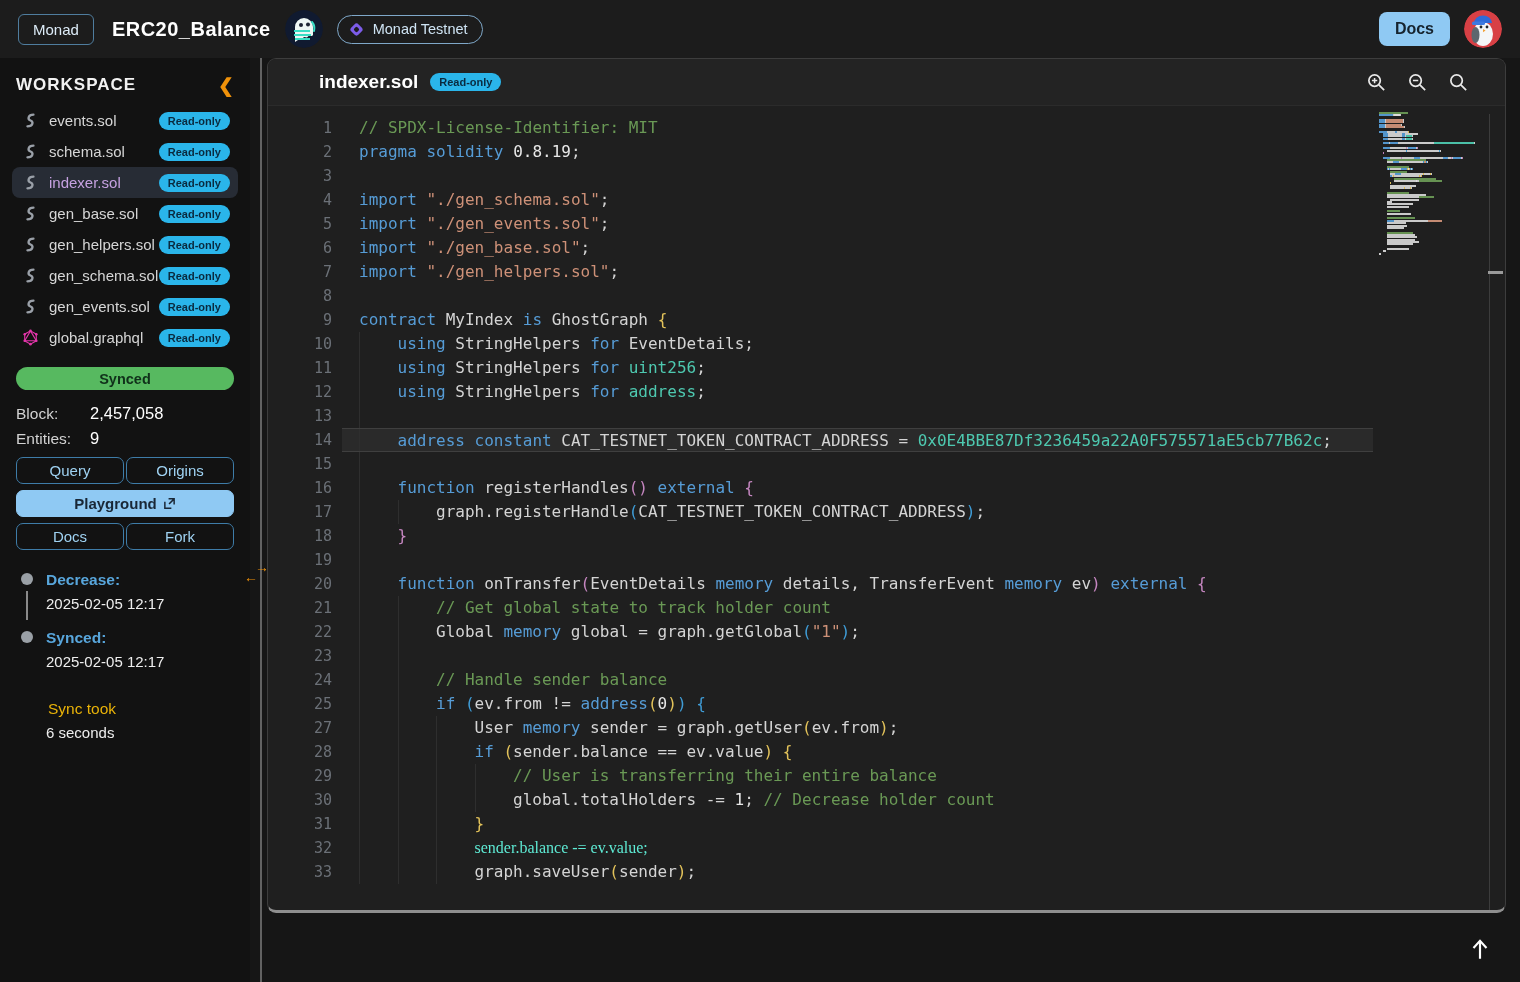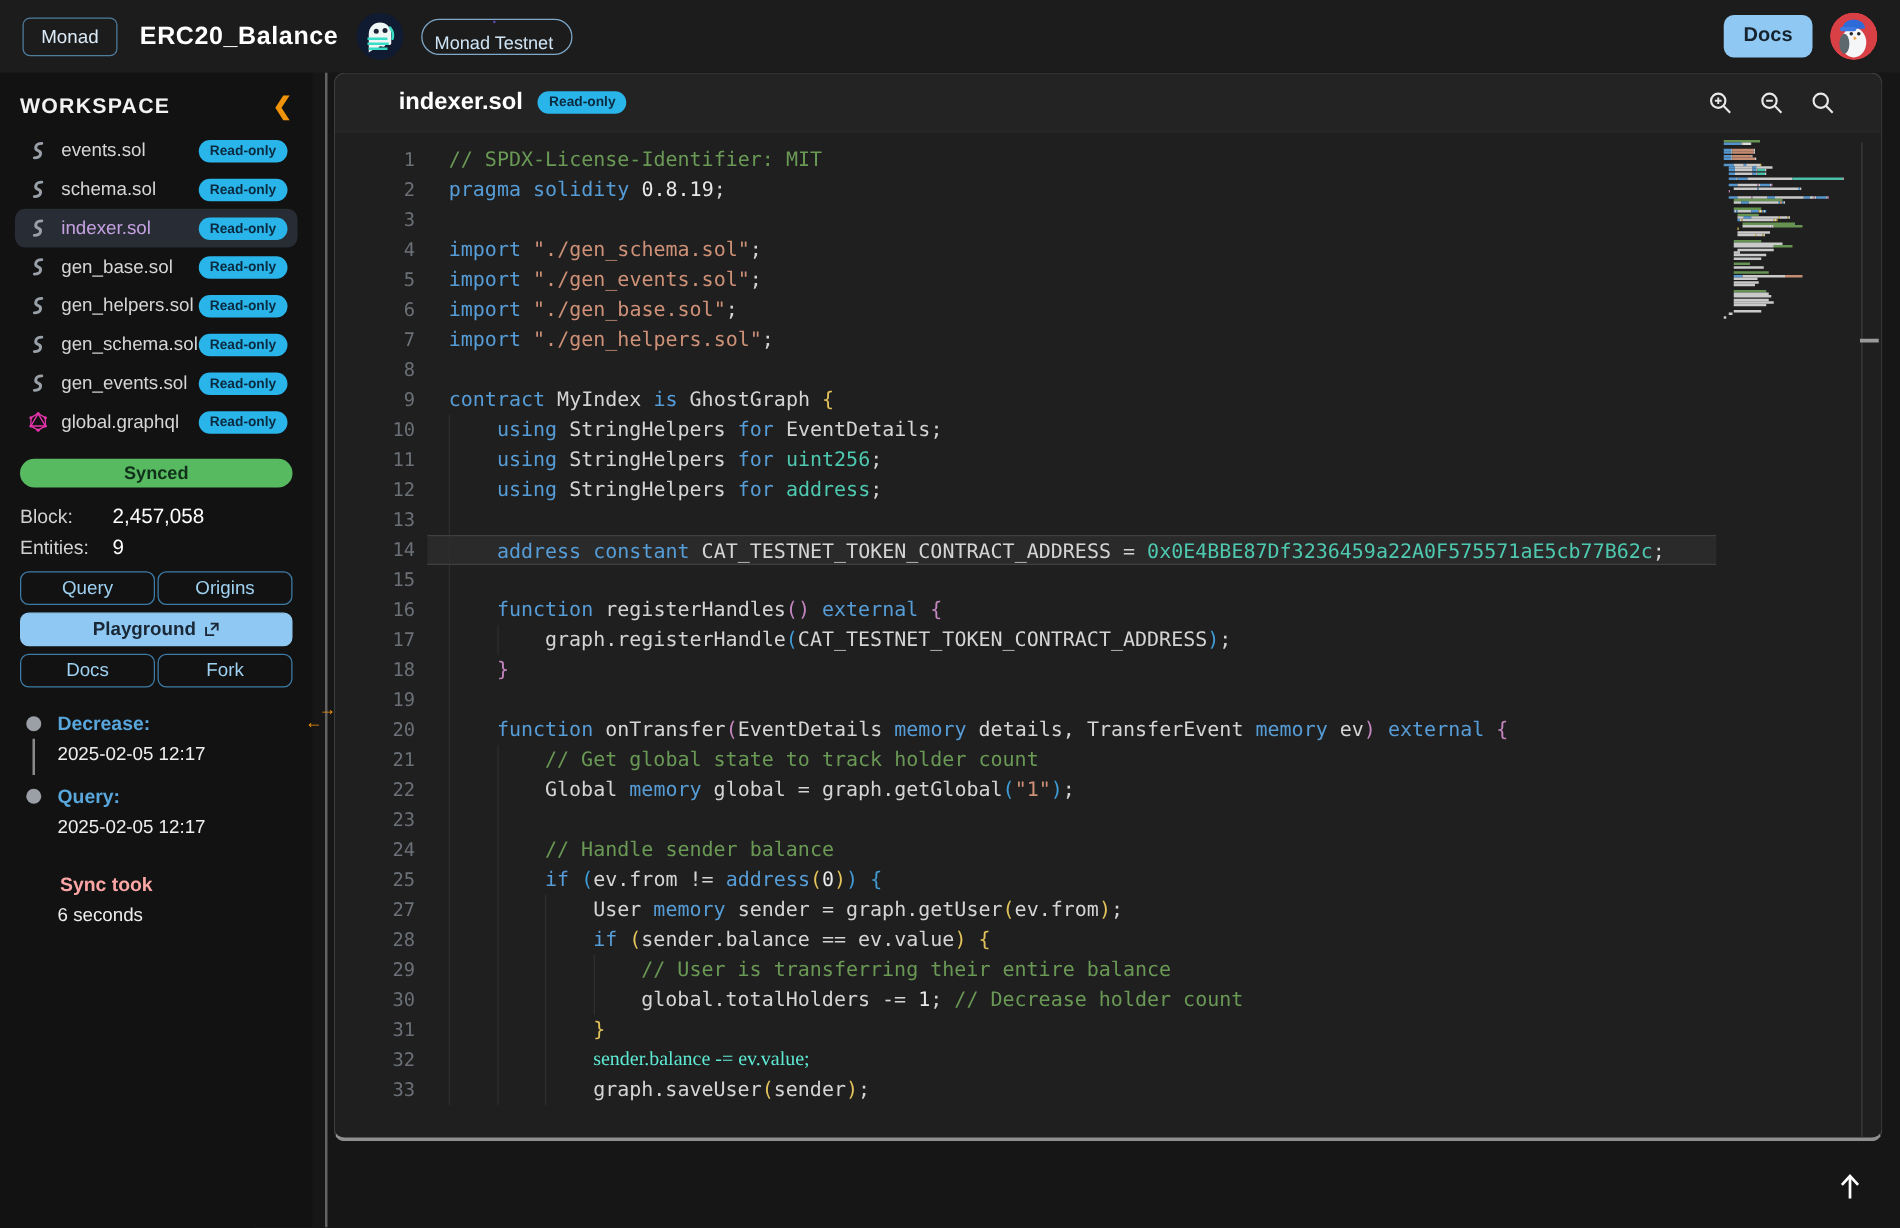--- a/index.html
+++ b/index.html
@@ -8,21 +8,21 @@
 
   
   .topbar { position:absolute; top:0; left:0; width:1520px; height:58px; background:#1c1c1c;
             display:flex; align-items:center; padding:0 18px; gap:14px; z-index:5; }
   .btn-outline { border:1px solid #4f7d9e; border-radius:6px; background:transparent;
                  color:#dcebf7; font-size:15px; padding:6px 14px; cursor:pointer;
                  font-family:"Liberation Sans", sans-serif; }
   .app-title { font-size:20px; font-weight:bold; color:#ffffff; letter-spacing:.5px; margin-left:4px; }
   .ghost-logo { width:38px; height:38px; border-radius:50%; overflow:hidden; flex:none; }
   .net-badge { display:flex; align-items:center; gap:8px; border:1.5px solid #7fa8c9;
-               border-radius:15px; height:29px; padding:0 14px 0 10px; color:#cfe4f4; font-size:14.5px; cursor:pointer;flex-direction:column; }
+               border-radius:15px; height:29px; padding:0 14px 0 10px; color:#cfe4f4; font-size:14.5px; cursor:pointer; }
   .tb-spacer { flex:1; }
   .btn-filled { background:#8fc9f3; color:#16232e; font-weight:bold; font-size:16px;
                 border:none; border-radius:8px; padding:8px 16px; cursor:pointer;
                 font-family:"Liberation Sans", sans-serif; }
   .avatar { width:38px; height:38px; border-radius:50%; overflow:hidden; flex:none; cursor:pointer; }
 
   
   .sidebar { position:absolute; top:58px; left:0; width:250px; bottom:0; background:#121212; }
   .ws-header { display:flex; align-items:center; justify-content:space-between; margin:17px 16px 10px 16px; }
   .ws-title { font-size:17px; font-weight:bold; color:#f2f2f2; letter-spacing:1px; }
@@ -51,21 +51,21 @@
   .timeline { margin:20px 16px 0 20px; }
   .tl-entry { display:flex; }
   .tl-rail { width:14px; display:flex; flex-direction:column; align-items:center; flex:none; }
   .tl-dot { width:12px; height:12px; border-radius:50%; background:#9aa0a6; margin-top:3px; flex:none; }
   .tl-line { width:2px; flex:1; background:#8a8a8a; margin:6px 0 8px 0; min-height:24px; }
   .tl-entry.last .tl-line { background:transparent; }
   .tl-body { margin-left:12px; padding-bottom:16px; }
   .tl-label { color:#58a6dc; font-weight:bold; font-size:15.5px; line-height:19px; }
   .tl-value { color:#eeeeee; font-size:15px; margin-top:6px; }
   .sync-took { margin:14px 16px 0 48px; }
-  .sync-took-label { color:#fca5a5; font-weight:bold; font-size:15.5px; }
+  .sync-took-label { color:#eab308; font-weight:normal; font-size:15.5px; }
   .sync-took-value { color:#eeeeee; font-size:15px; margin-top:6px; margin-left:-2px; }
 
   
   .v-divider { position:absolute; left:260px; top:58px; bottom:0; width:2px; background:#7c7c7c; opacity:.75; }
   .resize-handle { position:absolute; left:243px; top:560px; width:32px; height:24px; cursor:col-resize;
                    display:flex; flex-direction:column; justify-content:center; z-index:6; color:#f0920a;
                    font-weight:bold; font-size:14px; line-height:10px; }
   .resize-handle .a1 { margin-left:12px; }
   .resize-handle .a2 { margin-left:1px; }
 
@@ -274,21 +274,21 @@
           <div class="tl-label">Decrease:</div>
           <div class="tl-value">2025-02-05 12:17</div>
         </div>
       </div>
       <div class="tl-entry last">
         <div class="tl-rail">
           <span class="tl-dot"></span>
           <span class="tl-line"></span>
         </div>
         <div class="tl-body">
-          <div class="tl-label">Query:</div>
+          <div class="tl-label">Synced:</div>
           <div class="tl-value">2025-02-05 12:17</div>
         </div>
       </div>
     </div>
 
   <div class="sync-took">
     <div class="sync-took-label">Sync took</div>
     <div class="sync-took-value">6 seconds</div>
   </div>
 </div>

